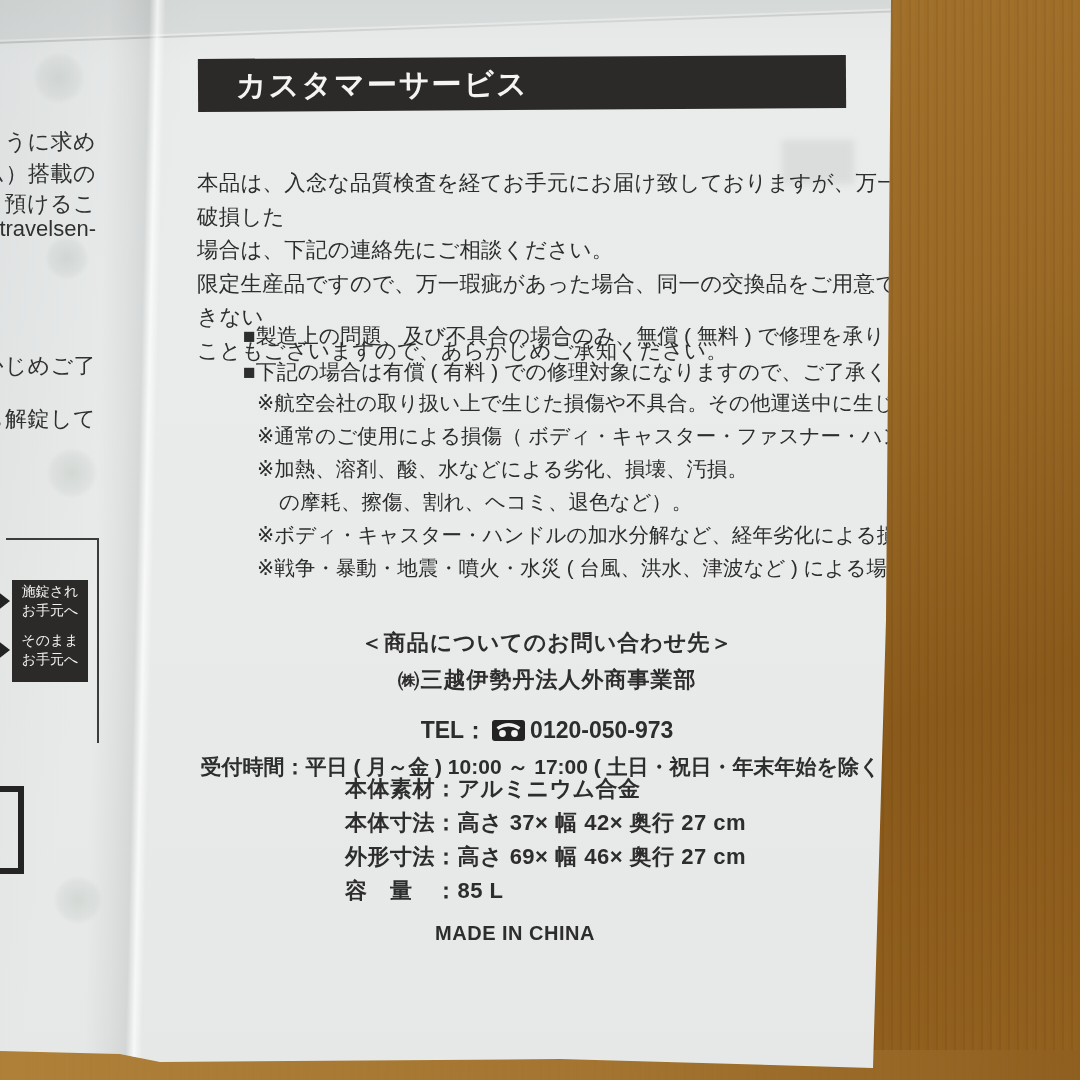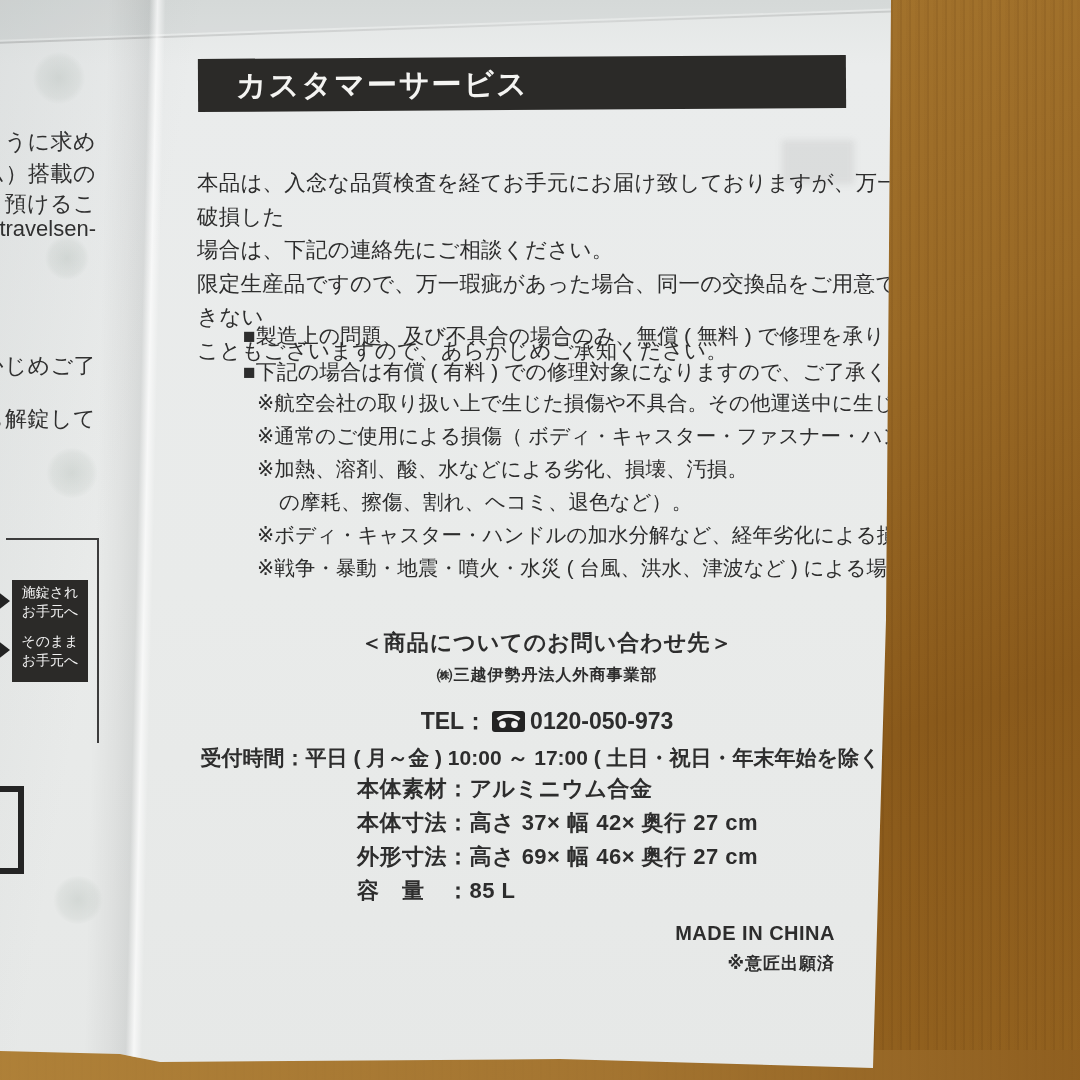--- a/index.html
+++ b/index.html
@@ -53,21 +53,21 @@
 
   
   .frag { position:absolute; left:-160px; width:256px; text-align:right;
     font-size:22px; letter-spacing:0.5px; color:#303030; white-space:nowrap; }
   .frag.latin { font-size:22px; letter-spacing:0; }
 
   .diagram-vline { position:absolute; left:97px; top:538px; width:2px; height:205px; background:#3c3c3c; }
   .diagram-hline { position:absolute; left:6px; top:538px; width:92px; height:2px; background:#3c3c3c; }
   .flow-box { position:absolute; left:12px; width:76px; height:53px; background:#2b2a28;
     color:#f2f2f2; font-size:14px; line-height:19px; text-align:center;
-    white-space:pre-line; padding-top:3px; }
+    white-space:pre-line; padding-top:3px;font-family:Liberation Mono, monospace; }
   .flow-arrow { position:absolute; left:-3px; width:0; height:0;
     border-top:10px solid transparent; border-bottom:10px solid transparent; border-left:13px solid #232323; }
   .corner-box { position:absolute; left:-40px; top:786px; width:64px; height:88px; border:6px solid #242424; }
 
   
   .main { position:absolute; left:0; top:0; width:1080px; height:984px; }
 
   .header-bar { position:absolute; left:198px; top:57px; width:648px; height:53px;
     background:#2b2a28; color:#f4f4f2; font-size:30px; font-weight:bold;
     line-height:53px; padding-left:38px; letter-spacing:2px;
@@ -80,30 +80,30 @@
     font-size:21px; line-height:36px; }
   .terms .line { white-space:nowrap; }
 
   .exclusions { position:absolute; left:257px; top:386px; width:680px;
     font-size:20.5px; line-height:33px; }
   .exclusions .line { white-space:nowrap; }
   .exclusions .indent { padding-left:22px; }
 
   .contact { position:absolute; left:182px; top:628px; width:730px; text-align:center; }
   .contact .heading { font-size:22px; font-weight:bold; letter-spacing:1px; }
-  .contact .company { font-size:16px; font-weight:bold; margin-top:7px; letter-spacing:1px; }
+  .contact .company { font-size:22px; font-weight:bold; margin-top:7px; letter-spacing:1px; }
   .contact .tel { font-size:23px; font-weight:bold; margin-top:20px; }
   .contact .tel svg { vertical-align:-3px; margin:0 5px; }
   .contact .hours { font-size:21px; font-weight:bold; margin-top:7px; white-space:nowrap; }
 
   .specs { position:absolute; left:345px; top:772px; font-size:22px; font-weight:bold;
-    line-height:34px; letter-spacing:0.5px;margin-left:12px; }
+    line-height:34px; letter-spacing:0.5px; }
   .specs .line { white-space:pre; }
 
-  .footer { position:absolute; left:195px; top:922px; width:640px; text-align:right; }
+  .footer { position:absolute; left:195px; top:922px; width:640px; text-align:center; }
   .footer .made { font-size:20px; font-weight:bold; letter-spacing:0.5px; }
   .footer .design { font-size:17px; font-weight:bold; margin-top:7px; letter-spacing:1px; }
 </style>
 </head>
 <body>
 
 <div class="wood"></div>
 <div class="wood-bottom"></div>
 
 <div class="paper">
@@ -174,17 +174,16 @@
 
     <div class="specs">
       <div class="line">本体素材：アルミニウム合金</div>
       <div class="line">本体寸法：高さ 37× 幅 42× 奥行 27 cm</div>
       <div class="line">外形寸法：高さ 69× 幅 46× 奥行 27 cm</div>
       <div class="line">容　量　：85 L</div>
     </div>
 
     <div class="footer">
       <div class="made">MADE IN CHINA</div>
-      <div class="design">※意匠出願済</div>
     </div>
 
   </div>
 </div>
 
 </body></html>

